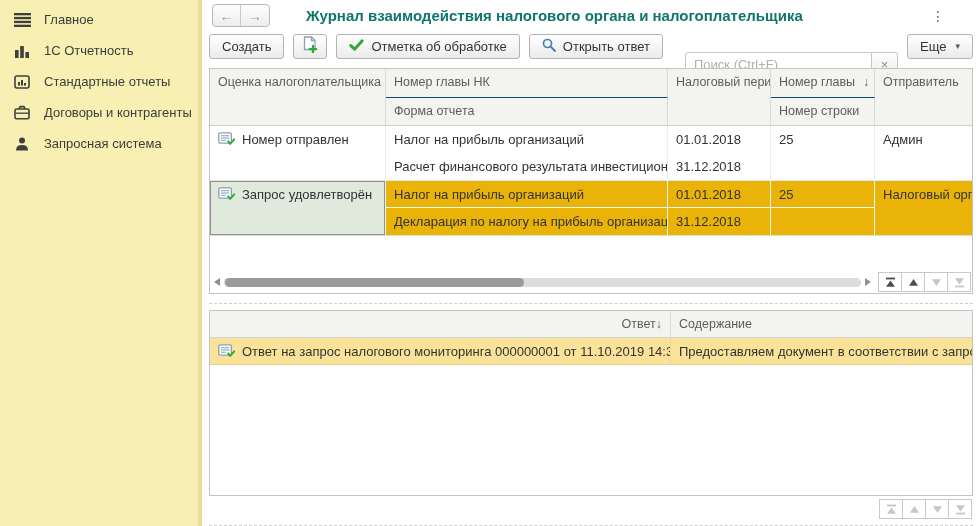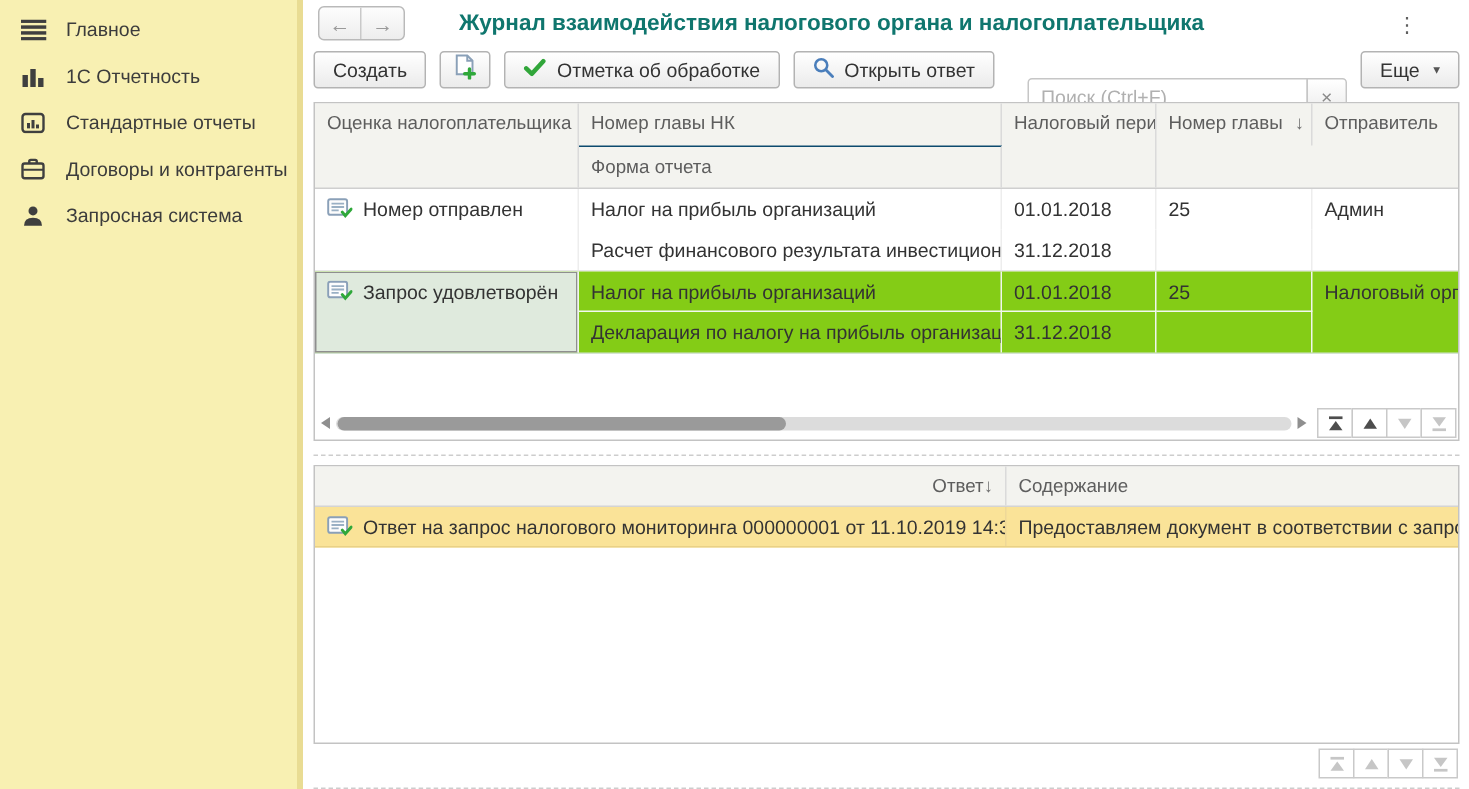--- a/index.html
+++ b/index.html
@@ -48,21 +48,21 @@
     white-space:nowrap; overflow:hidden; cursor:pointer; }
   .th.sp2 { grid-row:span 2; }
   .th.r2 { border-top:1px solid #0c4a6e; }
   .th.sorted { display:flex; justify-content:flex-start; gap:8px; }
   .sort-ind { color:#707070; }
   .trow { grid-auto-rows:27px; border-bottom:1px solid #e6e6e6; cursor:pointer; }
   .td { padding:6px 8px 0; border-right:1px solid #ededed; white-space:nowrap; overflow:hidden; font-size:13px; }
   .td.sp2 { grid-row:span 2; }
   .td.status { display:flex; gap:7px; align-items:flex-start; padding-top:6px; }
   .td .ric { flex:none; margin-top:0; }
-  .trow.selected { background:#84cc16; border-bottom-color:#d4e4d1; }
+  .trow.selected { background:#eab308; border-bottom-color:#d4e4d1; }
   .trow.selected .td { border-right-color:#f0f6ee; }
   .trow.selected .td.line1 { border-bottom:1px solid #f2f8f0; }
   .td.focus { box-shadow:inset 0 0 0 1px #8f8f8f; background:#dfeadd; }
   .t1-fill { flex:1; }
   .t1-scroll { height:22px; display:flex; align-items:center; padding-left:4px; }
   .tri { width:0; height:0; border:4px solid transparent; flex:none; cursor:pointer; }
   .tri.left  { border-right:6px solid #8f8f8f; border-left-width:0; }
   .tri.right { border-left:6px solid #8f8f8f; border-right-width:0; }
   .sb-track { flex:1; height:9px; background:#dcdcdc; border-radius:5px; margin:0 4px; position:relative; cursor:pointer; }
   .sb-thumb { position:absolute; left:1px; top:0; width:47%; height:9px; background:#9a9a9a; border-radius:5px; cursor:grab; }
@@ -209,20 +209,21 @@
       <div class="t1-grid t1-head">
         <div class="th sp2" style="grid-column:1">Оценка налогоплательщика</div>
         <div class="th" style="grid-column:2;grid-row:1">Номер главы НК</div>
         <div class="th sp2" style="grid-column:3">Налоговый период</div>
         <div class="th sorted" style="grid-column:4;grid-row:1">
           <span>Номер главы</span>
           <span class="sort-ind">↓</span>
         </div>
         <div class="th sp2" style="grid-column:5;border-right:none">Отправитель</div>
         <div class="th r2" style="grid-column:2;grid-row:2">Форма отчета</div>
+        <div class="th r2" style="grid-column:4;grid-row:2">Номер строки</div>
       </div>
 
       <div class="t1-grid trow">
         <div class="td sp2 status" style="grid-column:1">
           <span class="ric">
             <svg width="17" height="14" viewBox="0 0 17 14">
                 <rect x="0.8" y="0.8" width="12.6" height="10.4" rx="1.4" fill="#fdfdfd" stroke="#8aa0b8" stroke-width="1.3"></rect>
                 <line x1="3" y1="3.7" x2="11.4" y2="3.7" stroke="#9ab0c4" stroke-width="1.2"></line>
                 <line x1="3" y1="6" x2="11.4" y2="6" stroke="#9ab0c4" stroke-width="1.2"></line>
                 <line x1="3" y1="8.3" x2="7.8" y2="8.3" stroke="#9ab0c4" stroke-width="1.2"></line>

